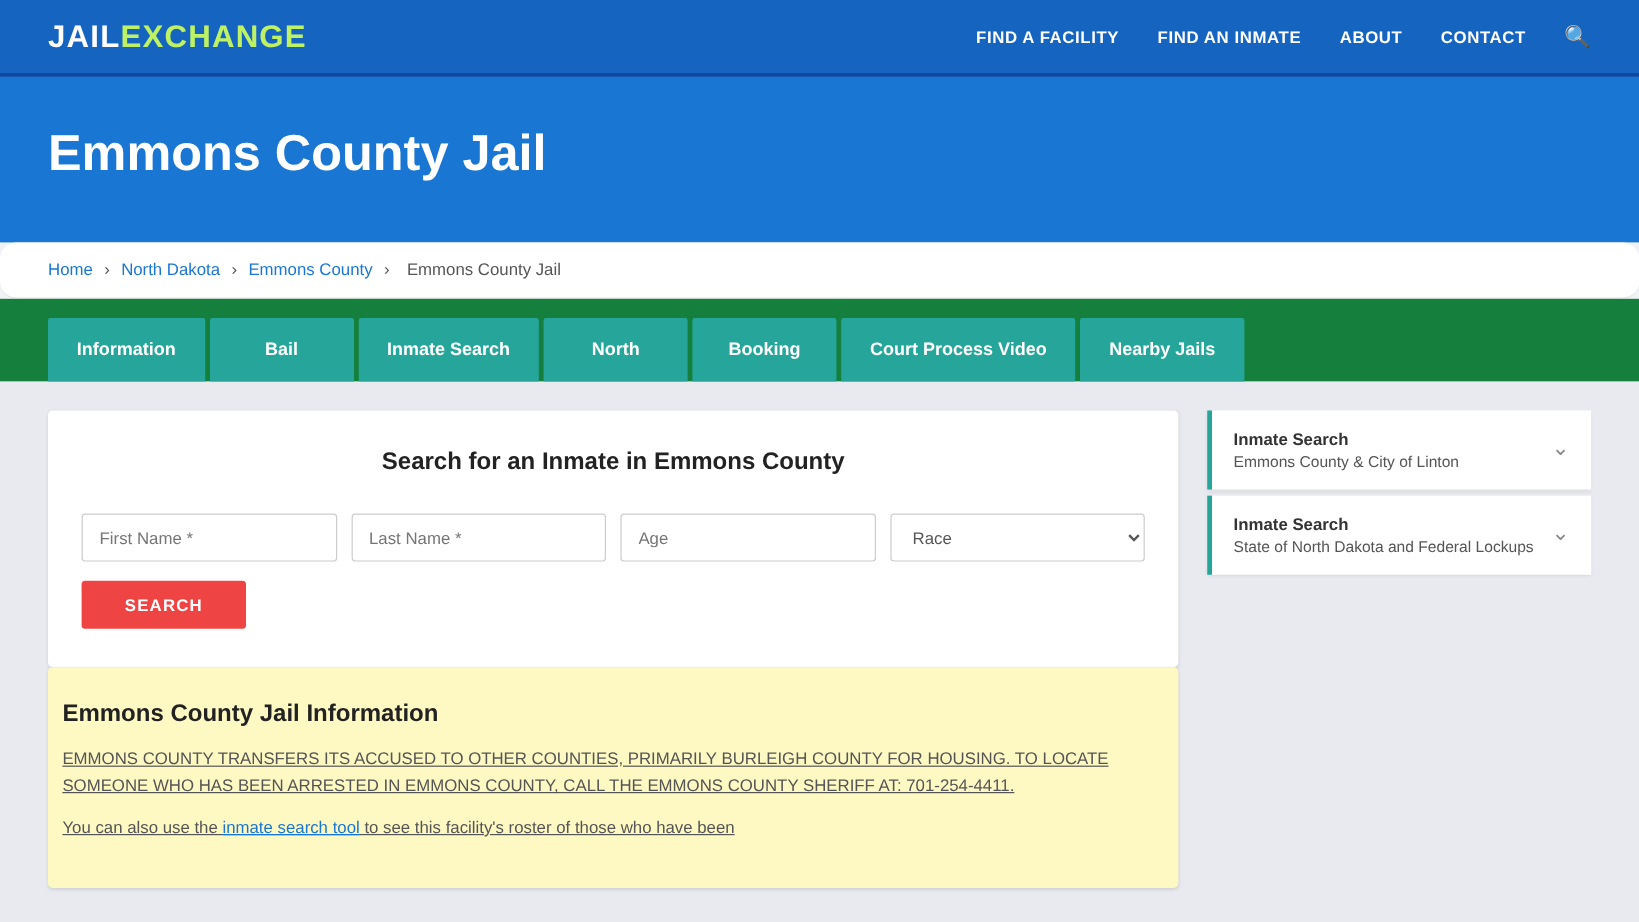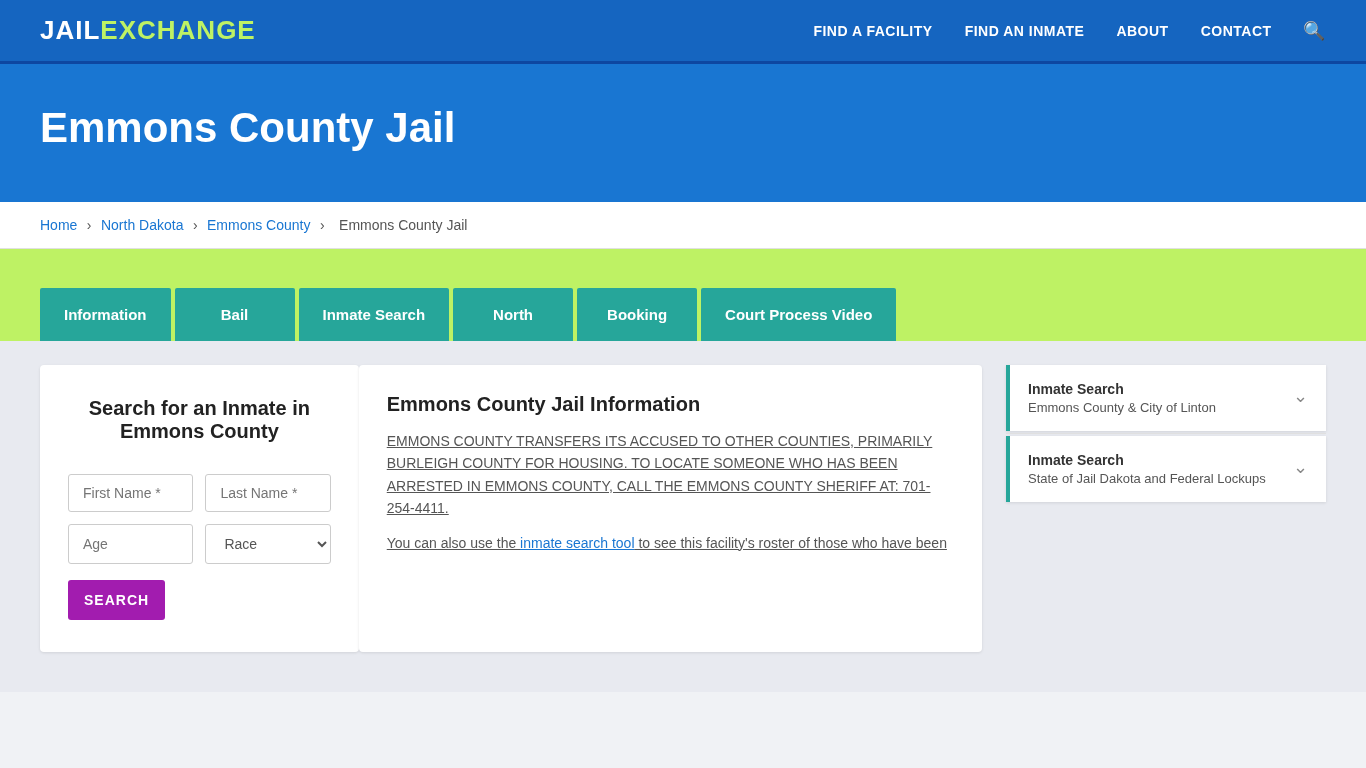--- a/index.html
+++ b/index.html
@@ -52,40 +52,41 @@
       color: #fff;
       font-size: 42px;
       font-weight: 900;
     }
 
     
     .breadcrumb {
       background: #fff;
       padding: 14px 40px;
       border-bottom: 1px solid #e0e0e0;
+      border-radius: 14px;
     }
     .breadcrumb a {
       color: #1976d2;
       text-decoration: none;
       font-size: 14px;
     }
     .breadcrumb span {
       color: #555;
       font-size: 14px;
       margin: 0 5px;
     }
     .breadcrumb .current {
       color: #555;
       font-size: 14px;
     }
 
     
     .tabs-section {
-      background: #bef264;
-      padding: 39px 40px 0 40px;
+      background: #15803d;
+      padding: 16px 40px 0 40px;
     }
     .tabs {
       display: flex;
       gap: 4px;
       flex-wrap: wrap;
     }
     .tab-btn {
       background: #26a69a;
       color: #fff;
       border: none;
@@ -105,21 +106,21 @@
       padding: 24px 40px 40px 40px;
       display: flex;
       gap: 24px;
       align-items: flex-start;
     }
 
     
     .left-col {
       flex: 1;
       display: flex;
-      flex-direction: row;
+      flex-direction: column;
     }
 
     
     .search-card {
       background: #fff;
       border-radius: 4px;
       padding: 32px 28px;
       box-shadow: 0 1px 3px rgba(0,0,0,0.1);
     }
     .search-card h2 {
@@ -140,37 +141,37 @@
       border: 1px solid #ccc;
       border-radius: 3px;
       padding: 10px 14px;
       font-size: 14px;
       color: #555;
       flex: 1;
       min-width: 100px;
     }
     .search-fields select { background: #fff; cursor: pointer; }
     .search-btn {
-      background: #a21caf;
+      background: #ef4444;
       color: #fff;
       border: none;
-      padding: 12px 16px;
+      padding: 12px 36px;
       font-size: 14px;
       font-weight: 700;
       border-radius: 3px;
       cursor: pointer;
       text-transform: uppercase;
       letter-spacing: 1px;
     }
 
     
     .info-card {
-      background: #ffffff;
+      background: #fef9c3;
       border-radius: 4px;
-      padding: 28px 28px;
+      padding: 28px 12px;
       box-shadow: 0 1px 3px rgba(0,0,0,0.1);
     }
     .info-card h3 {
       font-size: 20px;
       font-weight: 700;
       margin-bottom: 14px;
       color: #222;
     }
     .info-card p {
       font-size: 14px;
@@ -259,20 +260,21 @@
 </div>
 
 <div class="tabs-section">
   <div class="tabs">
     <button class="tab-btn">Information</button>
     <button class="tab-btn">Bail</button>
     <button class="tab-btn">Inmate Search</button>
     <button class="tab-btn">North</button>
     <button class="tab-btn">Booking</button>
     <button class="tab-btn">Court Process Video</button>
+    <button class="tab-btn">Nearby Jails</button>
   </div>
 </div>
 
 <div class="main-content">
   <div class="left-col">
 
     <div class="search-card">
       <h2>Search for an Inmate in Emmons County</h2>
       <div class="search-fields">
         <input type="text" placeholder="First Name *" style="">
@@ -308,19 +310,19 @@
           <div class="sidebar-card-subtitle">Emmons County &amp; City of Linton</div>
         </div>
         <span class="chevron-icon">⌄</span>
       </div>
     </div>
     <div class="sidebar-divider"></div>
     <div class="sidebar-card">
       <div class="sidebar-card-header">
         <div>
           <div class="sidebar-card-title">Inmate Search</div>
-          <div class="sidebar-card-subtitle">State of Jail Dakota and Federal Lockups</div>
+          <div class="sidebar-card-subtitle">State of North Dakota and Federal Lockups</div>
         </div>
         <span class="chevron-icon">⌄</span>
       </div>
     </div>
   </div>
 </div>
 
 </body></html>

